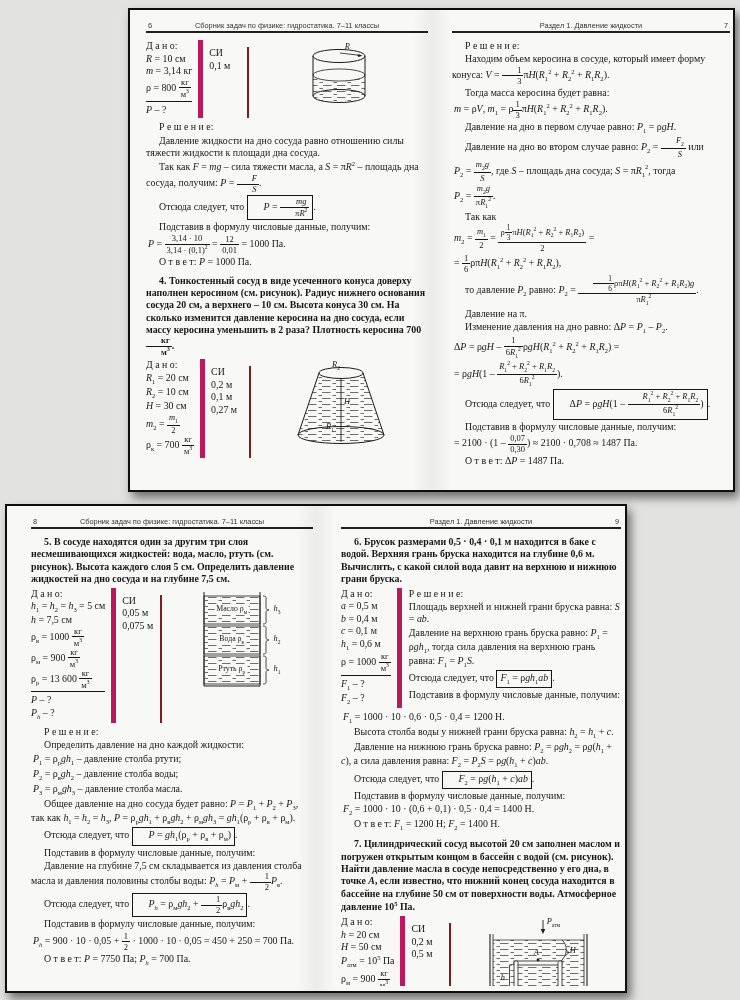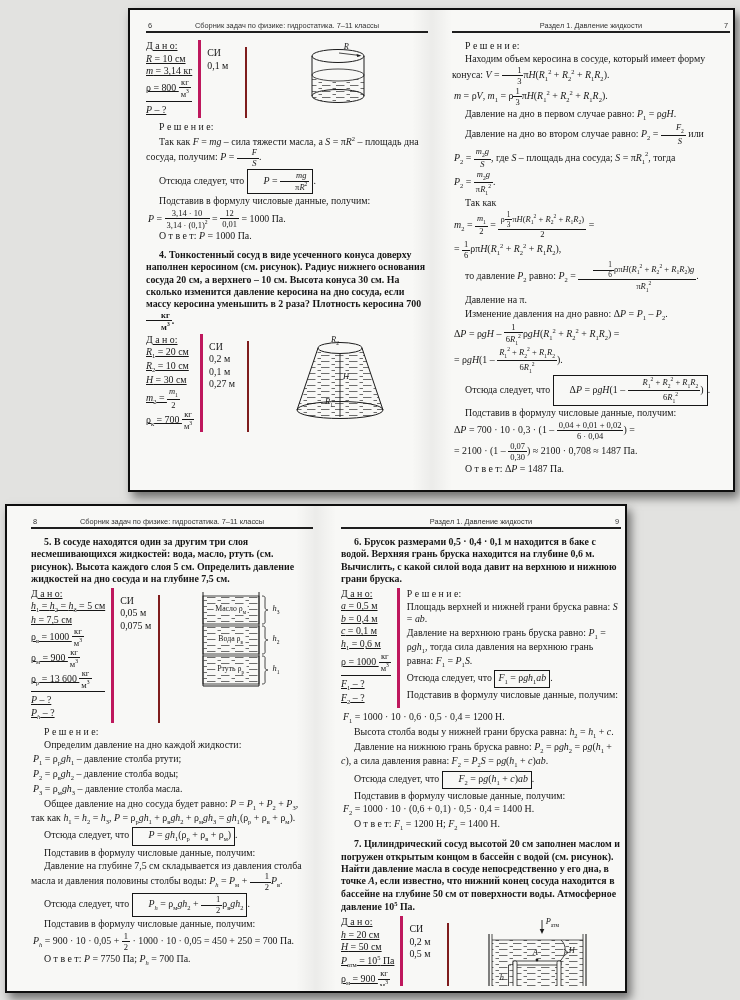--- a/index.html
+++ b/index.html
@@ -23,21 +23,21 @@
   .line.b { font-weight:bold; }
   .line.gap { margin-top:6px; }
   .line.sp { text-indent:0; }
   sub,sup { font-size:.66em; }
   .frac { display:inline-block; vertical-align:middle; text-align:center; font-size:.86em; line-height:1.06; }
   .frac .num { display:block; border-bottom:1px solid #161616; padding:0 2px .5px; }
   .frac .den { display:block; padding:.5px 2px 0; }
   .boxed { display:inline-block; border:1px solid #161616; padding:1px 3px; vertical-align:middle; }
   i { font-style:italic; }
   .dano { display:flex; align-items:stretch; margin:2px 0 3px; }
-  .dn-left { flex:0 0 auto; padding:0 6px 2px 0; border-right:3px solid #be185d;text-decoration:underline; }
+  .dn-left { flex:0 0 auto; padding:0 6px 2px 0; border-right:5px solid #be185d; }
   .dn-si { flex:0 0 auto; min-width:46px; padding:0 6px 2px 6px; border-right:2px solid #7f1d1d;margin-top:7px; }
   .dn-sol { flex:1 1 auto; padding-left:7px; }
   .dn-fig { flex:1 1 auto; display:flex; justify-content:center; padding:2px 0 0 4px; }
   .dn-row { min-height:12.6px; }
   .dn-rule { border-top:1px solid #161616; margin:2px 0; }
   .fig { position:relative; flex:0 0 auto; }
   .fig svg { display:block; }
   .fig-label { position:absolute; font-size:8.4px; line-height:1; white-space:nowrap; }
   .fig-label.c { transform:translateX(-50%); background:#f8f8f6; padding:0 2px; font-size:7.8px; }
 </style>
@@ -81,20 +81,21 @@
 <ellipse cx="30" cy="54" rx="26" ry="6.5" fill="none" stroke="#1c1c1c"></ellipse>
 <ellipse cx="30" cy="33" rx="26" ry="6" fill="none" stroke="#1c1c1c" stroke-width="0.8"></ellipse>
 <line x1="31" y1="11" x2="52" y2="13.5" stroke="#1c1c1c" stroke-width="0.8"></line>
 <path d="M53.5,13.7 l-5,-1.7 l0.7,3 Z" fill="#1c1c1c"></path>
 </svg>
                 <div class="fig-label" style="left: 36px; top: 1px;"><i>R</i></div>
               </div>
             </div>
           </div>
           <div class="line p">Р е ш е н и е:</div>
+          <div class="line p">Давление жидкости на дно сосуда равно отношению силы тяжести жидкости к площади дна сосуда.</div>
           <div class="line p">Так как <i>F</i> = <i>mg</i> – сила тяжести масла, а <i>S</i> = π<i>R</i><sup>2</sup> – площадь дна сосуда, получим: <i>P</i> = <span class="frac"><span class="num"><i>F</i></span><span class="den"><i>S</i></span></span>.</div>
           <div class="line p">Отсюда следует, что <span class="boxed"><i>P</i> = <span class="frac"><span class="num"><i>mg</i></span><span class="den">π<i>R</i><sup>2</sup></span></span></span>.</div>
           <div class="line p">Подставив в формулу числовые данные, получим:</div>
           <div class="line f"><i>P</i> = <span class="frac"><span class="num">3,14 · 10</span><span class="den">3,14 · (0,1)<sup>2</sup></span></span> = <span class="frac"><span class="num">12</span><span class="den">0,01</span></span> = 1000 Па.</div>
           <div class="line p">О т в е т: <i>P</i> = 1000 Па.</div>
           <div class="line p b gap">4. Тонкостенный сосуд в виде усеченного конуса доверху наполнен керосином (см. рисунок). Радиус нижнего основания сосуда 20 см, а верхнего – 10 см. Высота конуса 30 см. На сколько изменится давление керосина на дно сосуда, если массу керосина уменьшить в 2 раза? Плотность керосина 700 <span class="frac"><span class="num">кг</span><span class="den">м<sup>3</sup></span></span>.</div>
           <div class="dano">
             <div class="dn-left">
               <div class="dn-row">Д а н о:</div>
               <div class="dn-row"><i>R</i><sub>1</sub> = 20 см</div>
@@ -133,36 +134,36 @@
         </div>
     </div>
     <div class="page" style="left:322px;top:10px;width:278px;height:466px">
       <div class="phead">
         <span class="ptitle">Раздел 1. Давление жидкости</span>
         <span class="pnum pr">7</span>
       </div>
       <div class="pbody">
           <div class="line p">Р е ш е н и е:</div>
           <div class="line p">Находим объем керосина в сосуде, который имеет форму конуса: <i>V</i> = <span class="frac"><span class="num">1</span><span class="den">3</span></span>π<i>H</i>(<i>R</i><sub>1</sub><sup>2</sup> + <i>R</i><sub>2</sub><sup>2</sup> + <i>R</i><sub>1</sub><i>R</i><sub>2</sub>).</div>
+          <div class="line p">Тогда масса керосина будет равна:</div>
           <div class="line f"><i>m</i> = ρ<i>V</i>, <i>m</i><sub>1</sub> = ρ<span class="frac"><span class="num">1</span><span class="den">3</span></span>π<i>H</i>(<i>R</i><sub>1</sub><sup>2</sup> + <i>R</i><sub>2</sub><sup>2</sup> + <i>R</i><sub>1</sub><i>R</i><sub>2</sub>).</div>
           <div class="line p">Давление на дно в первом случае равно: <i>P</i><sub>1</sub> = ρ<i>gH</i>.</div>
           <div class="line p">Давление на дно во втором случае равно: <i>P</i><sub>2</sub> = <span class="frac"><span class="num"><i>F</i><sub>2</sub></span><span class="den"><i>S</i></span></span> или</div>
           <div class="line f"><i>P</i><sub>2</sub> = <span class="frac"><span class="num"><i>m</i><sub>2</sub><i>g</i></span><span class="den"><i>S</i></span></span>, где <i>S</i> – площадь дна сосуда; <i>S</i> = π<i>R</i><sub>1</sub><sup>2</sup>, тогда</div>
           <div class="line f"><i>P</i><sub>2</sub> = <span class="frac"><span class="num"><i>m</i><sub>2</sub><i>g</i></span><span class="den">π<i>R</i><sub>1</sub><sup>2</sup></span></span>.</div>
           <div class="line p">Так как</div>
           <div class="line f"><i>m</i><sub>2</sub> = <span class="frac"><span class="num"><i>m</i><sub>1</sub></span><span class="den">2</span></span> = <span class="frac"><span class="num">ρ<span class="frac"><span class="num">1</span><span class="den">3</span></span>π<i>H</i>(<i>R</i><sub>1</sub><sup>2</sup> + <i>R</i><sub>2</sub><sup>2</sup> + <i>R</i><sub>1</sub><i>R</i><sub>2</sub>)</span><span class="den">2</span></span> =</div>
           <div class="line f">= <span class="frac"><span class="num">1</span><span class="den">6</span></span>ρπ<i>H</i>(<i>R</i><sub>1</sub><sup>2</sup> + <i>R</i><sub>2</sub><sup>2</sup> + <i>R</i><sub>1</sub><i>R</i><sub>2</sub>),</div>
           <div class="line p">то давление <i>P</i><sub>2</sub> равно: <i>P</i><sub>2</sub> = <span class="frac"><span class="num"><span class="frac"><span class="num">1</span><span class="den">6</span></span>ρπ<i>H</i>(<i>R</i><sub>1</sub><sup>2</sup> + <i>R</i><sub>2</sub><sup>2</sup> + <i>R</i><sub>1</sub><i>R</i><sub>2</sub>)<i>g</i></span><span class="den">π<i>R</i><sub>1</sub><sup>2</sup></span></span>.</div>
           <div class="line p">Давление на π.</div>
           <div class="line p">Изменение давления на дно равно: Δ<i>P</i> = <i>P</i><sub>1</sub> – <i>P</i><sub>2</sub>.</div>
           <div class="line f">Δ<i>P</i> = ρ<i>gH</i> – <span class="frac"><span class="num">1</span><span class="den">6<i>R</i><sub>1</sub><sup>2</sup></span></span>ρ<i>gH</i>(<i>R</i><sub>1</sub><sup>2</sup> + <i>R</i><sub>2</sub><sup>2</sup> + <i>R</i><sub>1</sub><i>R</i><sub>2</sub>) =</div>
           <div class="line f">= ρ<i>gH</i>(1 – <span class="frac"><span class="num"><i>R</i><sub>1</sub><sup>2</sup> + <i>R</i><sub>2</sub><sup>2</sup> + <i>R</i><sub>1</sub><i>R</i><sub>2</sub></span><span class="den">6<i>R</i><sub>1</sub><sup>2</sup></span></span>).</div>
           <div class="line p">Отсюда следует, что <span class="boxed">Δ<i>P</i> = ρ<i>gH</i>(1 – <span class="frac"><span class="num"><i>R</i><sub>1</sub><sup>2</sup> + <i>R</i><sub>2</sub><sup>2</sup> + <i>R</i><sub>1</sub><i>R</i><sub>2</sub></span><span class="den">6<i>R</i><sub>1</sub><sup>2</sup></span></span>)</span>.</div>
           <div class="line p">Подставив в формулу числовые данные, получим:</div>
-          <div class="line f">Δ<i>P</i> = 700 · 10 · 0,3 · (1 – <span class="frac"><span class="num">0,04 + 0,01 + 0,02</span><span class="den">6 · 0,04</span></span>) =</div>
           <div class="line f">= 2100 · (1 – <span class="frac"><span class="num">0,07</span><span class="den">0,30</span></span>) ≈ 2100 · 0,708 ≈ 1487 Па.</div>
           <div class="line p">О т в е т: Δ<i>P</i> = 1487 Па.</div>
         </div>
     </div>
   </div>
 
   <div class="sheet sheet2">
     <div class="page" style="left:24px;top:10px;width:282px;height:470px">
       <div class="phead">
         <span class="pnum pl">8</span>
@@ -206,21 +207,21 @@
                 <div class="fig-label c" style="left: 38px; top: 15px;">Масло ρ<sub>м</sub></div>
                 <div class="fig-label c" style="left: 38px; top: 45px;">Вода ρ<sub>в</sub></div>
                 <div class="fig-label c" style="left: 38px; top: 75px;">Ртуть ρ<sub>р</sub></div>
                 <div class="fig-label" style="left: 80px; top: 15px;"><i>h</i><sub>3</sub></div>
                 <div class="fig-label" style="left: 80px; top: 45px;"><i>h</i><sub>2</sub></div>
                 <div class="fig-label" style="left: 80px; top: 75px;"><i>h</i><sub>1</sub></div>
               </div>
             </div>
           </div>
           <div class="line p">Р е ш е н и е:</div>
-          <div class="line p">Определим давление на дно каждой жидкости:</div>
+          <div class="line p">Определить давление на дно каждой жидкости:</div>
           <div class="line f"><i>P</i><sub>1</sub> = ρ<sub>р</sub><i>gh</i><sub>1</sub> – давление столба ртути;</div>
           <div class="line f"><i>P</i><sub>2</sub> = ρ<sub>в</sub><i>gh</i><sub>2</sub> – давление столба воды;</div>
           <div class="line f"><i>P</i><sub>3</sub> = ρ<sub>м</sub><i>gh</i><sub>3</sub> – давление столба масла.</div>
           <div class="line p">Общее давление на дно сосуда будет равно: <i>P</i> = <i>P</i><sub>1</sub> + <i>P</i><sub>2</sub> + <i>P</i><sub>3</sub>, так как <i>h</i><sub>1</sub> = <i>h</i><sub>2</sub> = <i>h</i><sub>3</sub>, <i>P</i> = ρ<sub>р</sub><i>gh</i><sub>1</sub> + ρ<sub>в</sub><i>gh</i><sub>2</sub> + ρ<sub>м</sub><i>gh</i><sub>3</sub> = <i>gh</i><sub>1</sub>(ρ<sub>р</sub> + ρ<sub>в</sub> + ρ<sub>м</sub>).</div>
           <div class="line p">Отсюда следует, что <span class="boxed"><i>P</i> = <i>gh</i><sub>1</sub>(ρ<sub>р</sub> + ρ<sub>в</sub> + ρ<sub>м</sub>)</span>.</div>
           <div class="line p">Подставив в формулу числовые данные, получим:</div>
           <div class="line p">Давление на глубине 7,5 см складывается из давления столба масла и давления половины столбы воды: <i>P</i><sub><i>h</i></sub> = <i>P</i><sub>м</sub> + <span class="frac"><span class="num">1</span><span class="den">2</span></span><i>P</i><sub>в</sub>.</div>
           <div class="line p">Отсюда следует, что <span class="boxed"><i>P</i><sub><i>h</i></sub> = ρ<sub>м</sub><i>gh</i><sub>2</sub> + <span class="frac"><span class="num">1</span><span class="den">2</span></span>ρ<sub>в</sub><i>gh</i><sub>2</sub></span>.</div>
           <div class="line p">Подставив в формулу числовые данные, получим:</div>
           <div class="line f"><i>P</i><sub><i>h</i></sub> = 900 · 10 · 0,05 + <span class="frac"><span class="num">1</span><span class="den">2</span></span> · 1000 · 10 · 0,05 = 450 + 250 = 700 Па.</div>

